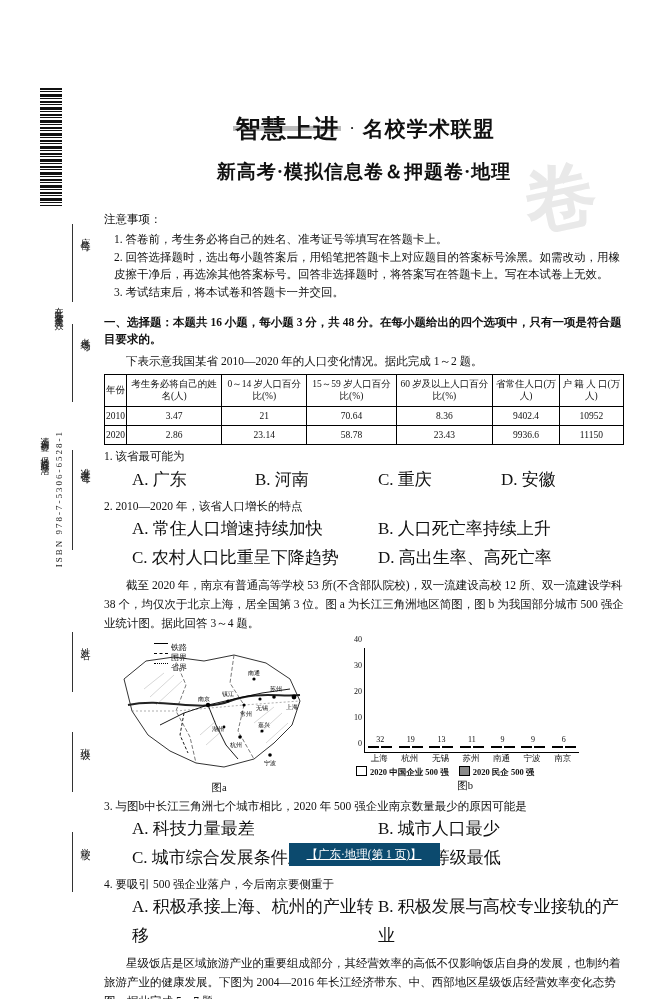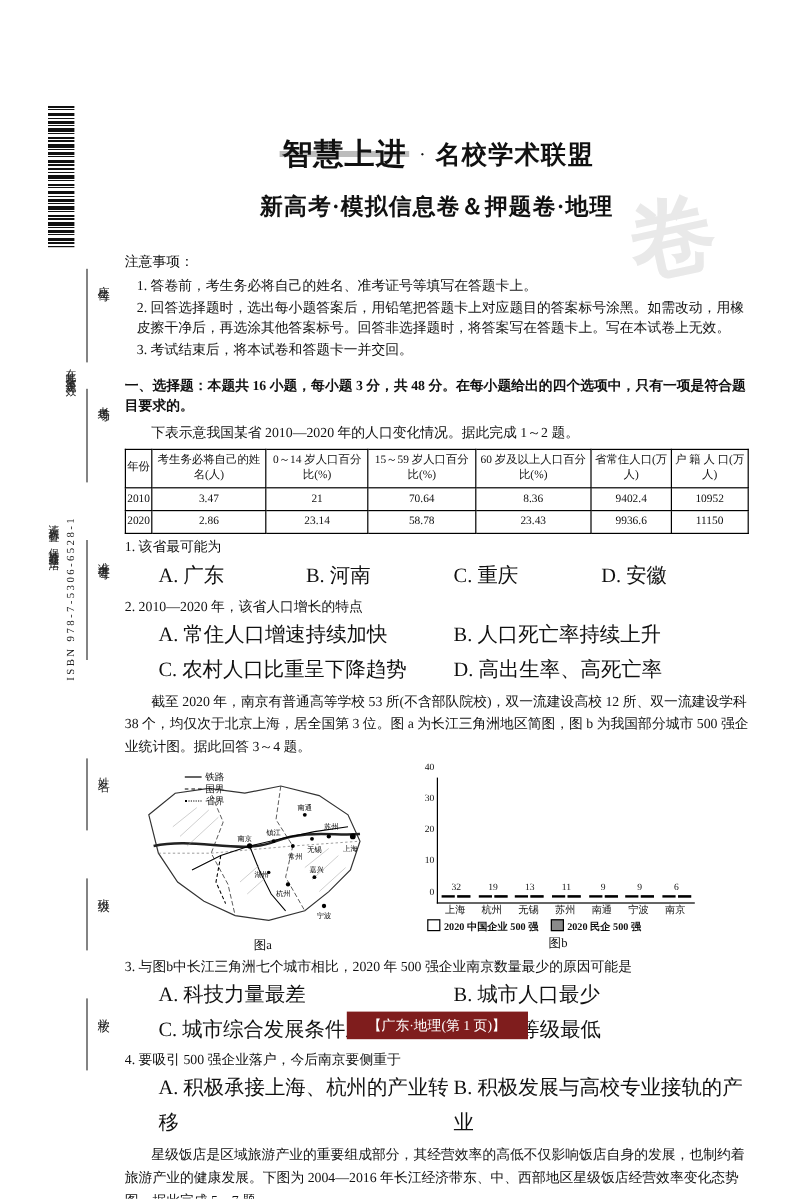--- a/index.html
+++ b/index.html
@@ -115,21 +115,21 @@
   .figb{width:250px;position:relative;}
   .figcap{text-align:center;font-size:10.5px;margin-top:2px;}
 
   .map{
     width:228px;height:140px;position:relative;
     border:0;
   }
   .legend{
     position:absolute;left:50px;top:4px;font-size:8px;line-height:1.25;
   }
-  .legend div{display:flex;align-items:center;gap:3px;}
+  .legend div{display:flex;gap:3px;}
   .lg-line{display:inline-block;width:14px;height:0;border-top:1px solid #000;}
   .lg-line.dash{border-top:1px dashed #000;}
   .lg-line.thin{border-top:1px dotted #000;}
 
   
   .chart{
     width:246px;height:138px;position:relative;font-size:8px;
   }
   .axis{position:absolute;left:24px;bottom:24px;width:214px;height:104px;border-left:1px solid #000;border-bottom:1px solid #000;}
   .ytick{position:absolute;left:0;transform:translate(-100%,-50%);padding-right:3px;font-size:8px;}
@@ -141,22 +141,23 @@
   .vlabel{position:absolute;top:-11px;left:50%;transform:translateX(-50%);font-size:8px;}
   .xlabels{position:absolute;left:24px;bottom:12px;width:214px;display:flex;justify-content:space-around;font-size:8.5px;}
   .chlegend{position:absolute;left:16px;bottom:-2px;display:flex;gap:10px;font-size:8.5px;align-items:center;font-weight:bold;}
   .sw{display:inline-block;width:9px;height:8px;border:1px solid #000;margin-right:3px;vertical-align:-1px;}
   .sw.gray{background:#8a8a8a;}
 
   .footer{
     position:absolute;left:0;bottom:62px;width:100%;text-align:center;
   }
   .fbox2{
-    display:inline-block;background:#7f1d1d;color:#fff;font-size:11.5px;
+    display:inline-block;background:#0c4a6e;color:#fff;font-size:11.5px;
     padding:4px 18px;
+    text-decoration:underline;
   }
 </style>
 </head>
 <body>
 
 <div class="page">
 
   <div class="left-strip">
     <div class="barcode"></div>
 

